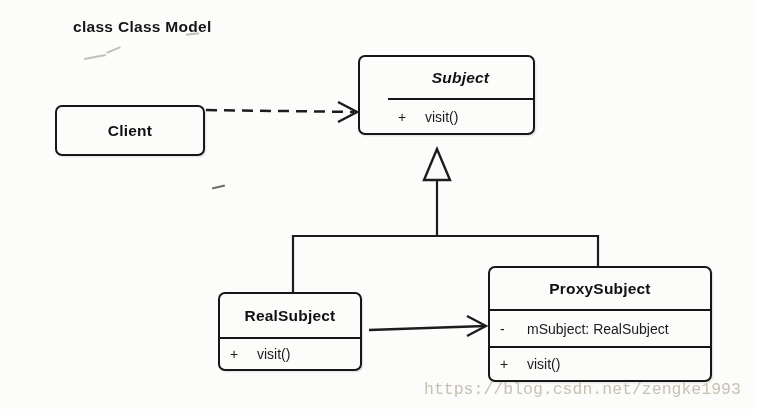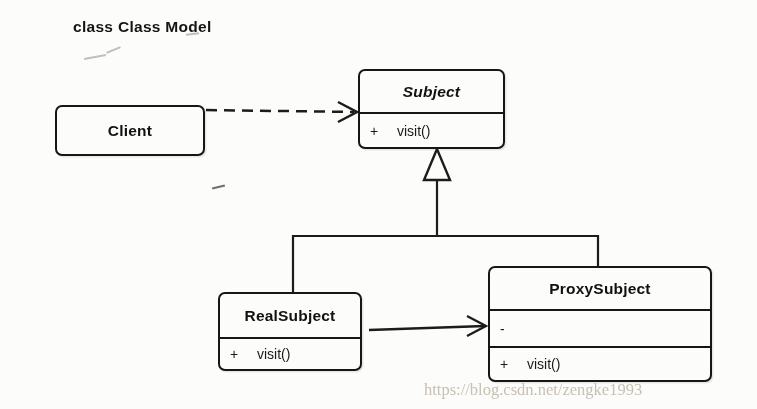--- a/index.html
+++ b/index.html
@@ -27,21 +27,21 @@
   .uml-title.abstract { font-style:italic; }
   .compartment { border-top:2.2px solid #161616; }
   .member-row {
     display:flex; align-items:center; flex:1;
     padding-left:10px; font-size:14px; color:#1a1a1a;
   }
   .vis { width:27px; flex:0 0 27px; }
   .sig { white-space:nowrap; }
   .watermark {
     position:absolute; left:424px; top:380px; z-index:3;
-    font-family:Liberation Serif, serif;
+    font-family:Liberation Mono, monospace;
     font-size:16.5px; color:#c7c0b4; white-space:nowrap;
   }
   .artifact {
     position:absolute; border-top:2px solid #8f8d89; opacity:.55; z-index:1;
   }
   .artifact.dark { border-top-color:#4a4a48; opacity:.8; }
 </style>
 </head>
 <body>
 
@@ -67,40 +67,41 @@
     <g stroke="#1c1c1c" stroke-width="2.3" fill="none">
       <line x1="369" y1="330" x2="485" y2="326"></line>
       <polyline points="467,316 486,326 467,336"></polyline>
     </g>
   </svg>
 
   <div class="uml-box" style="left:55px;top:84px;width:150px;height:51px;margin-top:21px;">
     <div class="uml-title" style="flex:1;">Client</div>
   </div>
 
-  <div class="uml-box" style="left:358px;top:69px;width:147px;height:80px;">
+  <div class="uml-box" style="left:358px;top:55px;width:177px;height:80px;padding-left:28px;">
     <div class="uml-title abstract" style="height:41px;flex:0 0 41px;">Subject</div>
     <div class="member-row compartment">
       <span class="vis">+</span>
       <span class="sig">visit()</span>
     </div>
   </div>
 
   <div class="uml-box" style="left:218px;top:292px;width:144px;height:79px;">
     <div class="uml-title" style="height:43px;flex:0 0 43px;">RealSubject</div>
     <div class="member-row compartment">
       <span class="vis">+</span>
       <span class="sig">visit()</span>
     </div>
   </div>
 
   <div class="uml-box" style="left:488px;top:266px;width:224px;height:116px;">
     <div class="uml-title" style="height:41px;flex:0 0 41px;">ProxySubject</div>
     <div class="member-row compartment" style="flex:0 0 35px;">
       <span class="vis">-</span>
+      <span class="sig">mSubject: RealSubject</span>
     </div>
     <div class="member-row compartment">
       <span class="vis">+</span>
       <span class="sig">visit()</span>
     </div>
   </div>
 
   <div class="watermark">https://blog.csdn.net/zengke1993</div>
 
 </div>

